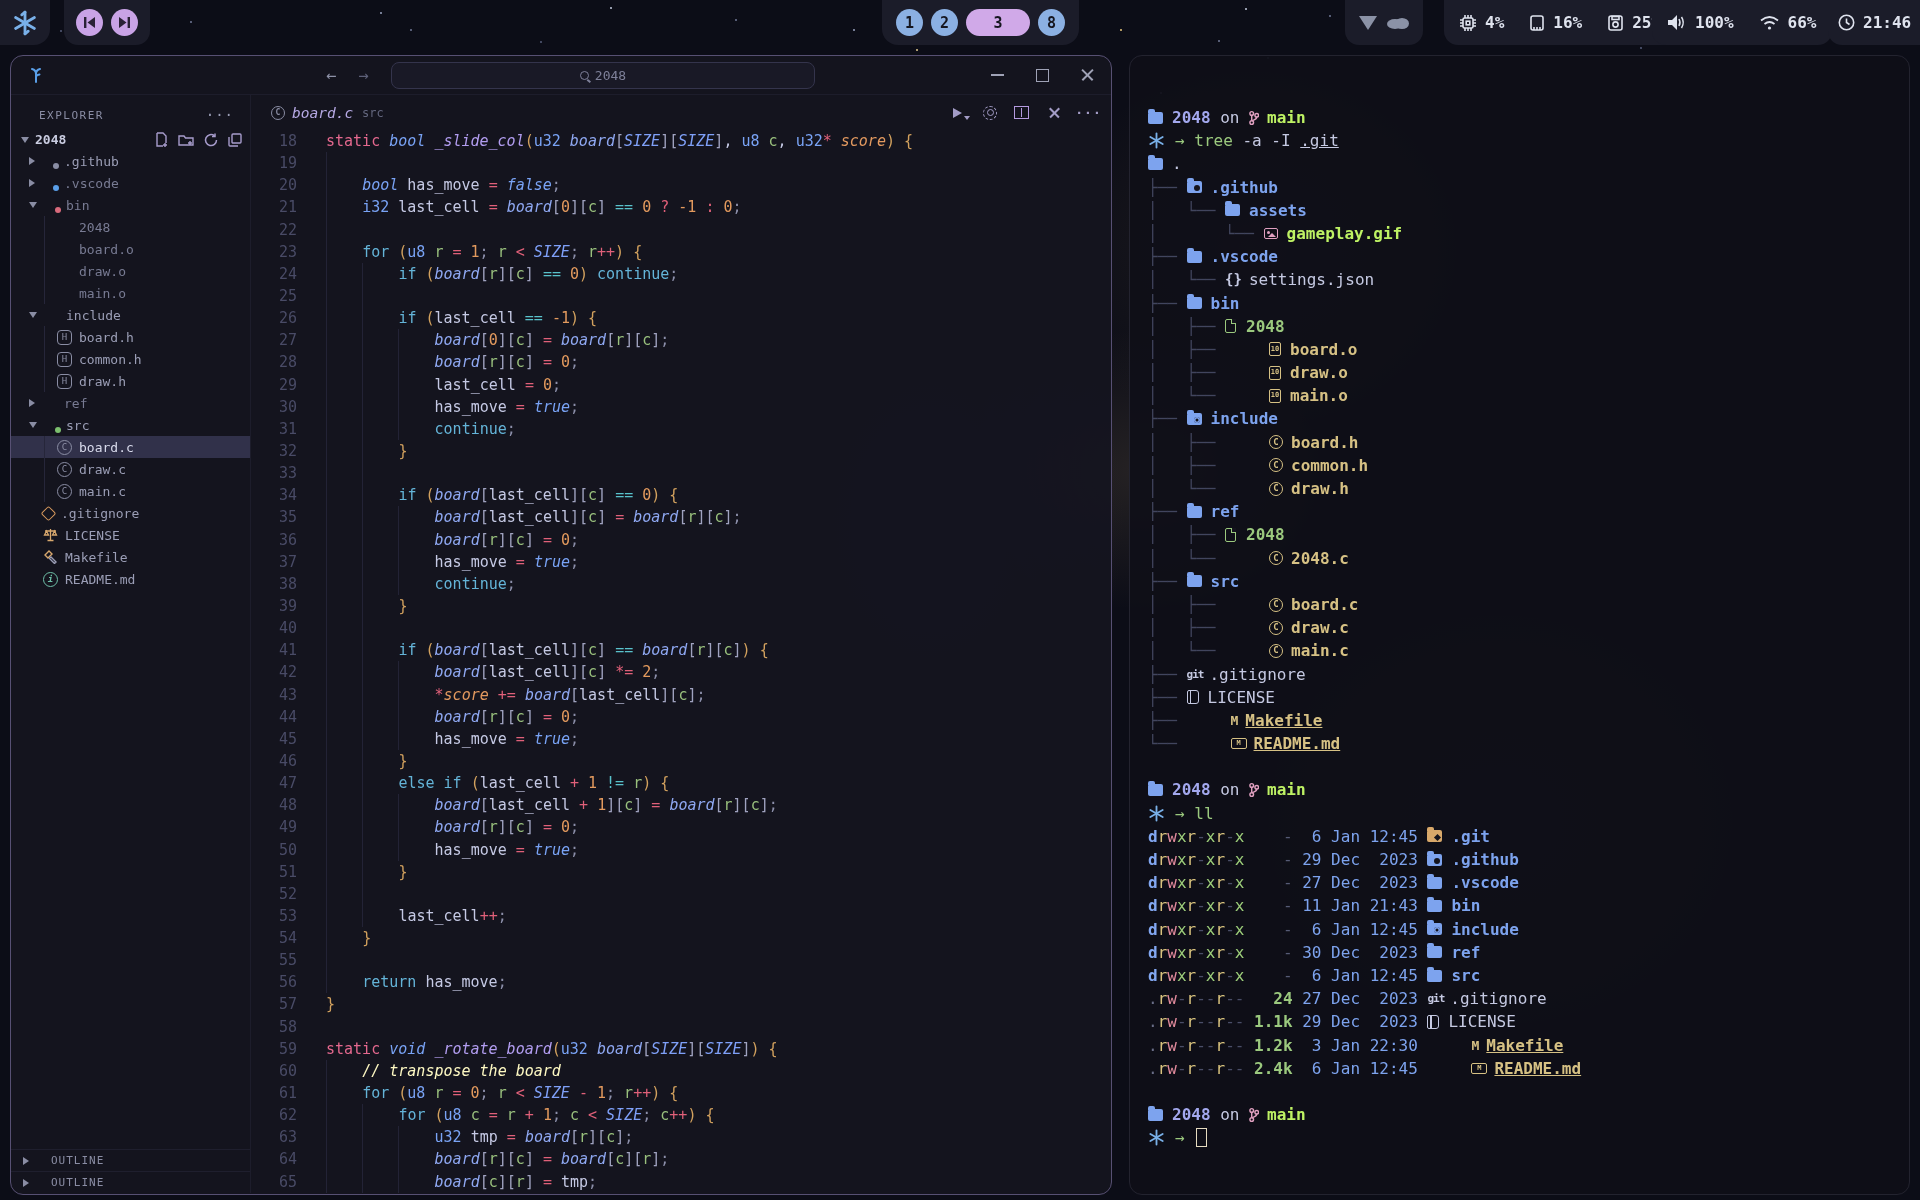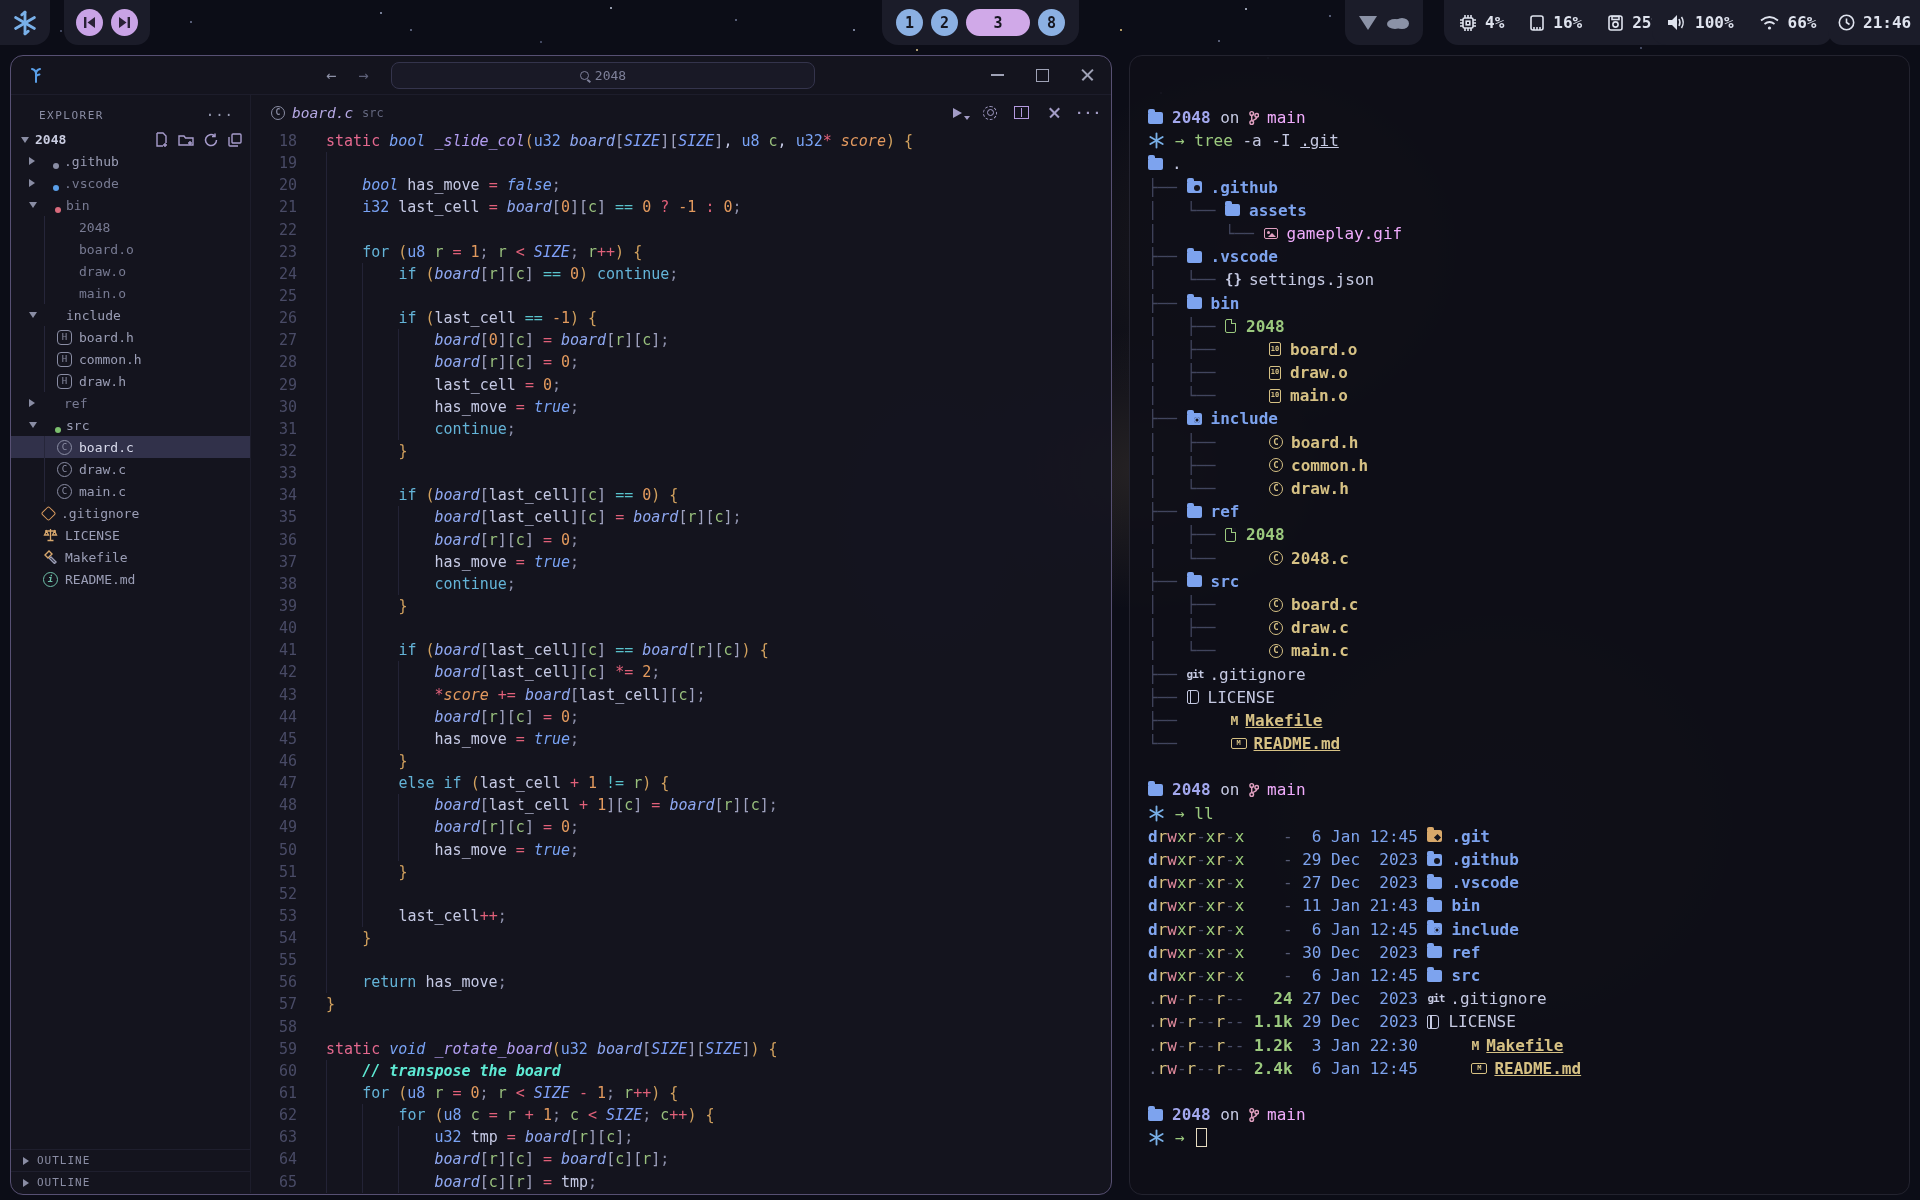--- a/index.html
+++ b/index.html
@@ -118,21 +118,21 @@
   .sic-gh::after { background:#8a8da4; }
   .sic-vs::after { background:#5a9fe8; }
   .sic-bin::after { background:#d86a7c; }
   .sic-src::after { background:#7cbf6e; }
   .sic-round { width:15px; height:15px; border:1.5px solid #8a8da4; border-radius:50%; font-size:9px; color:#8a8da4; }
   .sic-hex { border-radius:4px; }
   .sic-diamond { width:11px; height:11px; border:1.6px solid #d89a5e; transform:rotate(45deg); border-radius:2px; }
   .sic-scales, .sic-hammer { color:#d8a86e; }
   .sic-info { width:15px; height:15px; border:1.5px solid #6ec0a8; border-radius:50%; font-size:9px; color:#6ec0a8; font-style:italic; font-weight:bold; }
   .sb-bottom { position:absolute; bottom:0; left:0; right:0; font-size:11px; letter-spacing:1px; color:#8a8da4; }
-  .sb-sec { display:flex; align-items:center; gap:8px; height:22px; padding-left:12px; border-top:1px solid #1f1f2e; }
+  .sb-sec { display:flex; align-items:center; gap:22px; height:22px; padding-left:12px; border-top:1px solid #1f1f2e; }
 
   
   .edpane { flex:1; position:relative; }
   .tabbar { height:35px; display:flex; align-items:center; padding-left:20px; position:relative; }
   .tab { display:flex; align-items:center; gap:7px; }
   .tab .ticon { width:14px; height:14px; border:1.4px solid #8a8da4; border-radius:50%; color:#8a8da4; font-size:8px; font-weight:bold; display:flex; align-items:center; justify-content:center; }
   .tab .tname { color:#b6a9e4; font-style:italic; font-size:14.5px; }
   .tab .tdir { color:#63667e; font-size:12px; margin-left:2px; }
   .tab-actions { position:absolute; right:14px; display:flex; gap:17px; align-items:center; color:#a39cc6; }
   .ta { display:flex; align-items:center; justify-content:center; width:17px; height:17px; position:relative; }
@@ -161,31 +161,31 @@
   .tk-pm { color:#7fa0f8; font-style:italic; }
   .tk-sp { color:#e2995f; font-style:italic; }
   .tk-v  { color:#99c07d; }
   .tk-n  { color:#e39a5e; }
   .tk-o  { color:#e06079; }
   .tk-lg { color:#59c2cc; }
   .tk-p  { color:#d2a15e; }
   .tk-br { color:#a0a3c0; }
   .tk-df { color:#c5c9e4; }
   .tk-sc { color:#8d90ab; }
-  .tk-cm { color:#5eead4; font-style:italic;font-weight:bold; }
+  .tk-cm { color:#fef9c3; font-style:italic; }
 
   
   .terminal { left:1129px; top:55px; width:781px; height:1140px;
     background:rgba(15,15,24,0.93); border:1px solid #23232f;
     padding:50px 0 0 18px; font-size:16px; line-height:23.2px; color:#c5c9e2; }
   .tl { display:flex; align-items:center; height:23.2px; white-space:pre; }
   .c-dir  { color:#7da3ee; font-weight:bold; }
   .c-fg   { color:#c5c9e2; }
   .c-und  { color:#c5c9e2; text-decoration:underline; }
-  .c-pink { color:#f0abfc; font-weight:normal; }
+  .c-pink { color:#bef264; font-weight:bold; }
   .c-lav  { color:#a3a8ee; font-weight:bold; }
   .c-grn  { color:#9bc97e; }
   .c-grnb { color:#9bc97e; font-weight:bold; }
   .c-yel  { color:#d6c184; font-weight:bold; }
   .c-yelu { color:#d6c184; font-weight:bold; text-decoration:underline; }
   .c-tree { color:#41455e; }
   .c-date { color:#7da3ee; }
   .c-sz   { color:#9bc97e; font-weight:bold; }
   .c-szd  { color:#565b76; }
   .icdir  { color:#7da3ee; } .icpink { color:#e0a0c0; } .icfg { color:#c5c9e2; }

